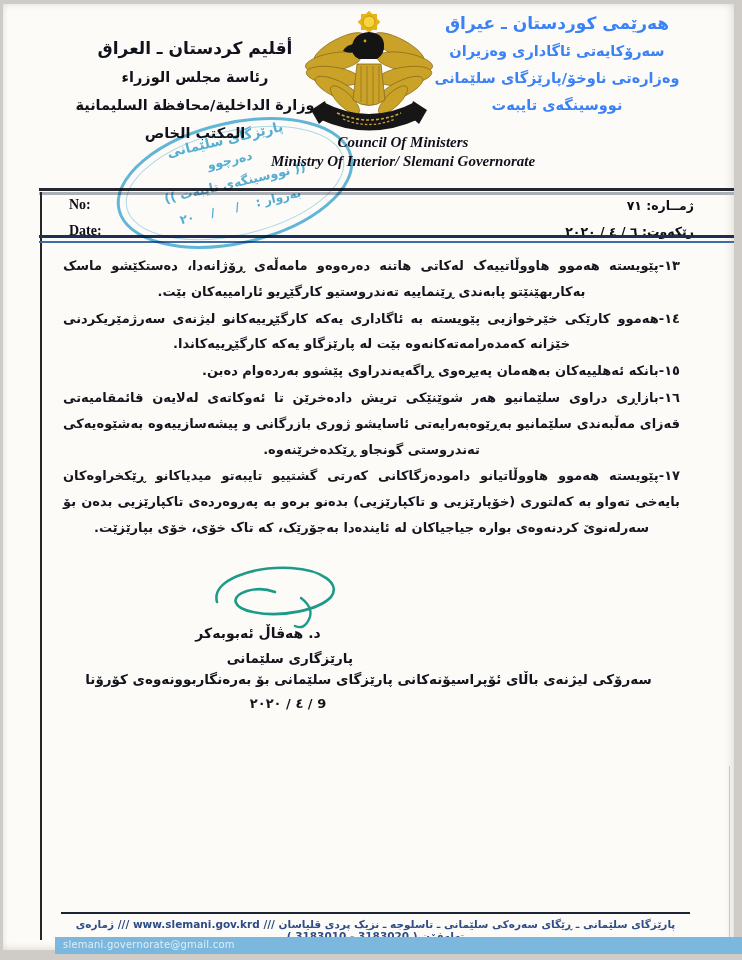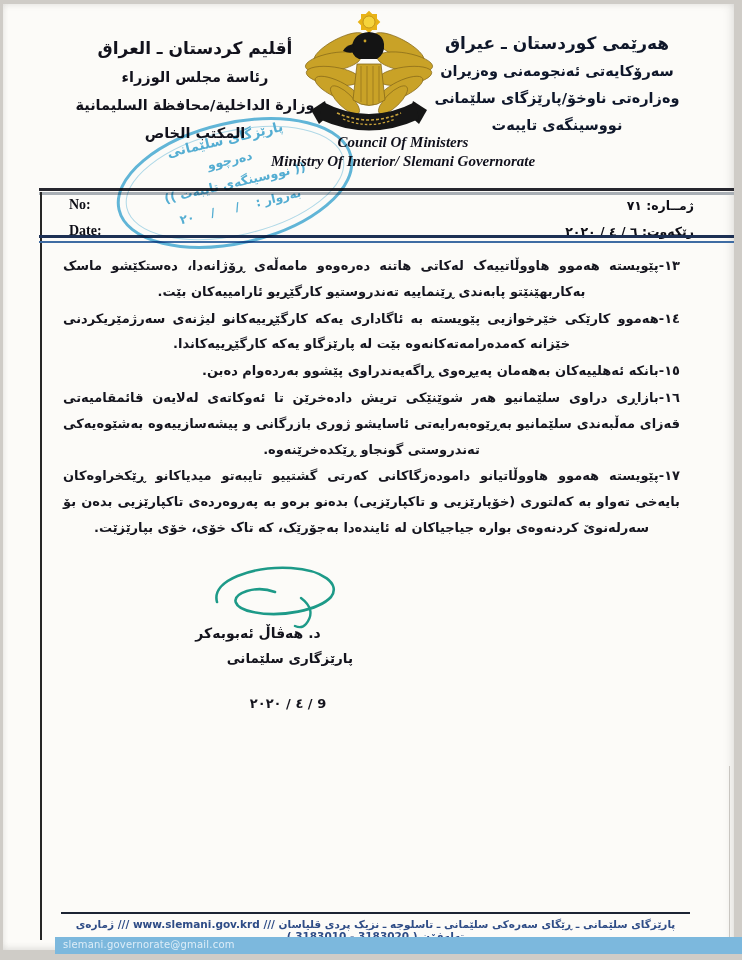--- a/index.html
+++ b/index.html
@@ -7,21 +7,21 @@
     width:742px;height:960px;position:relative;overflow:hidden;
     background:#cfccc7;
     font-family:"DejaVu Sans",sans-serif;
   }
   .paper{
     position:absolute;left:3px;top:4px;width:731px;height:946px;
     background:#fcfbf8;
     box-shadow:inset -4px 0 8px rgba(0,0,0,.07), inset 0 -3px 6px rgba(0,0,0,.06), inset 2px 2px 5px rgba(0,0,0,.03);
   }
   
-  .hdr-kurdish{position:absolute;right:22px;top:24px;width:310px;text-align:center;direction:rtl;color:#0f172a;font-weight:bold;}
+  .hdr-kurdish{position:absolute;right:22px;top:4px;width:310px;text-align:center;direction:rtl;color:#3b82f6;font-weight:bold;}
   .hdr-kurdish .l1{font-size:17px;line-height:30px;}
   .hdr-kurdish .ln{font-size:14.5px;line-height:27px;}
   .hdr-arabic{position:absolute;left:42px;top:18px;width:300px;text-align:center;direction:rtl;color:#12121c;font-weight:bold;margin-top:11px;}
   .hdr-arabic .l1{font-size:17px;line-height:30px;}
   .hdr-arabic .ln{font-size:14.5px;line-height:28px;}
   .emblem{position:absolute;left:300px;top:4px;width:132px;height:132px;}
   .hdr-english{
     position:absolute;left:200px;top:129px;width:400px;text-align:center;z-index:2;
     font-family:"Liberation Serif",serif;font-weight:bold;font-style:italic;
     font-size:15px;line-height:18.5px;color:#10101c;
@@ -75,21 +75,21 @@
   .footer-corner-icon i.a{transform:rotate(45deg);}
   .footer-corner-icon i.b{transform:rotate(-45deg);}
 </style>
 </head>
 <body>
 
 <div class="paper">
 
   <div class="hdr-kurdish">
     <div class="l1">هەرێمی کوردستان ـ عیراق</div>
-    <div class="ln">سەرۆکایەتی ئەنجومەنی وەزیران</div>
+    <div class="ln">سەرۆکایەتی ئاگاداری وەزیران</div>
     <div class="ln">وەزارەتی ناوخۆ/پارێزگای سلێمانی</div>
     <div class="ln">نووسینگەی تایبەت</div>
   </div>
 
   <div class="hdr-arabic">
     <div class="l1">أقليم كردستان ـ العراق</div>
     <div class="ln">رئاسة مجلس الوزراء</div>
     <div class="ln">وزارة الداخلية/محافظة السليمانية</div>
     <div class="ln">المكتب الخاص</div>
   </div>
@@ -168,20 +168,21 @@
   </div>
 
   <div class="sig-scribble">
     <svg width="148" height="70" viewBox="0 0 148 70" aria-hidden="true">
       <path d="M16,42 C10,20 52,6 90,8 C122,10 140,24 130,37 C118,50 80,58 52,52 C32,48 28,37 46,31 C56,28 66,29 74,32" fill="none" stroke="#1d9a88" stroke-width="2.6" stroke-linecap="round"></path>
       <path d="M100,38 q16,12 5,26 q-4,5 -11,2" fill="none" stroke="#1d9a88" stroke-width="2.4" stroke-linecap="round"></path>
     </svg>
   </div>
   <div class="sig-name">د. هەڤاڵ ئەبوبەکر</div>
   <div class="sig-title">پارێزگاری سلێمانی</div>
+  <div class="sig-subtitle">سەرۆکی لیژنەی باڵای ئۆپراسیۆنەکانی پارێزگای سلێمانی بۆ بەرەنگاربوونەوەی کۆرۆنا</div>
   <div class="sig-date">9 / ٤ / ٢٠٢٠</div>
 
   <div class="footer-rule"></div>
   <div class="footer-contact">پارێزگای سلێمانی ـ ڕێگای سەرەکی سلێمانی ـ تاسلوجە ـ نزیک پردی قلیاسان /// www.slemani.gov.krd /// ژمارەی تەلەفۆن ( 3183020 - 3183010 )</div>
   <div class="footer-bar">
     <span class="footer-email">slemani.governorate@gmail.com</span>
     <span class="footer-corner-icon">
         <i class="a"></i>
         <i class="b"></i>
       </span>

